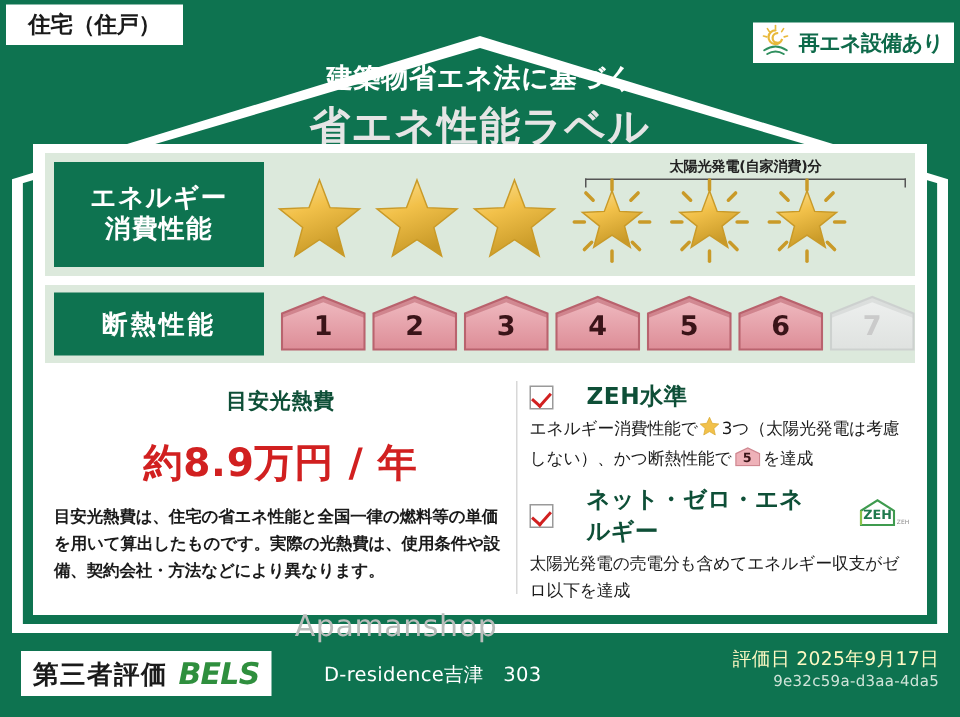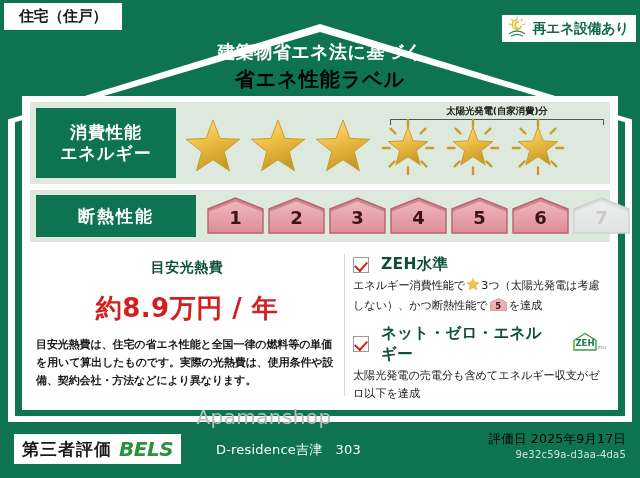--- a/index.html
+++ b/index.html
@@ -74,22 +74,22 @@
     text-align: center;
     z-index: 8;
   }
   .title-small {
     font-size: 18px; font-weight: bold;
     color: #ffffff;
     letter-spacing: 0.5px;
     margin-bottom: 2px;
   }
   .title-large {
-    font-size: 20px; font-weight: bold;
-    color: #000000;
+    font-size: 27px; font-weight: bold;
+    color: #e5e5e5;
     letter-spacing: 1px;
   }
 
   
   .content-card {
     position: absolute;
     left: 22px; top: 96px;
     width: 596px; height: 314px;
     background: #ffffff;
     z-index: 9;
@@ -154,21 +154,21 @@
 
   
   .row-insul {
     position: absolute;
     left: 8px; top: 94px;
     width: 580px; height: 52px;
     background: #dce9dc;
     display: flex; align-items: center;
   }
   .cat-label-ins {
-    width: 160px; height: 42px;
+    width: 140px; height: 42px;
     margin-left: 6px;
     background: #0e7350;
     color: #ffffff;
     display: flex; align-items: center; justify-content: center;
     font-size: 17px; font-weight: bold;
     letter-spacing: 2px;
     flex-shrink: 0;
   }
   .grades-row {
     display: flex;
@@ -246,21 +246,21 @@
     font-size: 11px;
     color: #1a1a1a;
     line-height: 1.62;
     letter-spacing: -0.1px;
     font-weight: bold;
   }
 
   
   .check-block { margin-bottom: 8px; }
   .check-head {
-    display: flex; align-items: center; gap: 12px;
+    display: flex; align-items: center; gap: 22px;
   }
   .checkbox {
     width: 16px; height: 16px;
     border: 1.4px solid #9a9a9a;
     background: #fff;
     position: relative;
     flex-shrink: 0;
   }
   .checkbox::after {
     content: "";
@@ -347,21 +347,21 @@
     position: absolute;
     left: 216px; top: 19px;
     font-size: 13px;
     color: #ffffff;
     letter-spacing: 0.2px;
   }
   .eval-date {
     position: absolute;
     right: 14px; top: 9px;
     font-size: 12.5px;
-    color: #000000;
+    color: #fef9c3;
     letter-spacing: 0.2px;
   }
   .eval-id {
     position: absolute;
     right: 14px; top: 27px;
     font-size: 10px;
     color: #cfe3d8;
     letter-spacing: 0.2px;
   }
 </style>
@@ -397,22 +397,22 @@
 
   <div class="title-block">
     <div class="title-small">建築物省エネ法に基づく</div>
     <div class="title-large">省エネ性能ラベル</div>
   </div>
 
   <div class="content-card">
 
     <div class="row-energy">
       <div class="cat-label">
+        <span>エネルギー</span>
         <span>消費性能</span>
-        <span>エネルギー</span>
       </div>
       <div class="stars-area">
         <div class="solar-bracket">
           <span class="sb-text">太陽光発電(自家消費)分</span>
           <div class="sb-line"></div>
         </div>
         <div class="stars-row" id="stars-row">
             <div class="star-wrap">
               <svg class="star-glyph" viewBox="0 0 62 62">
        <defs>

